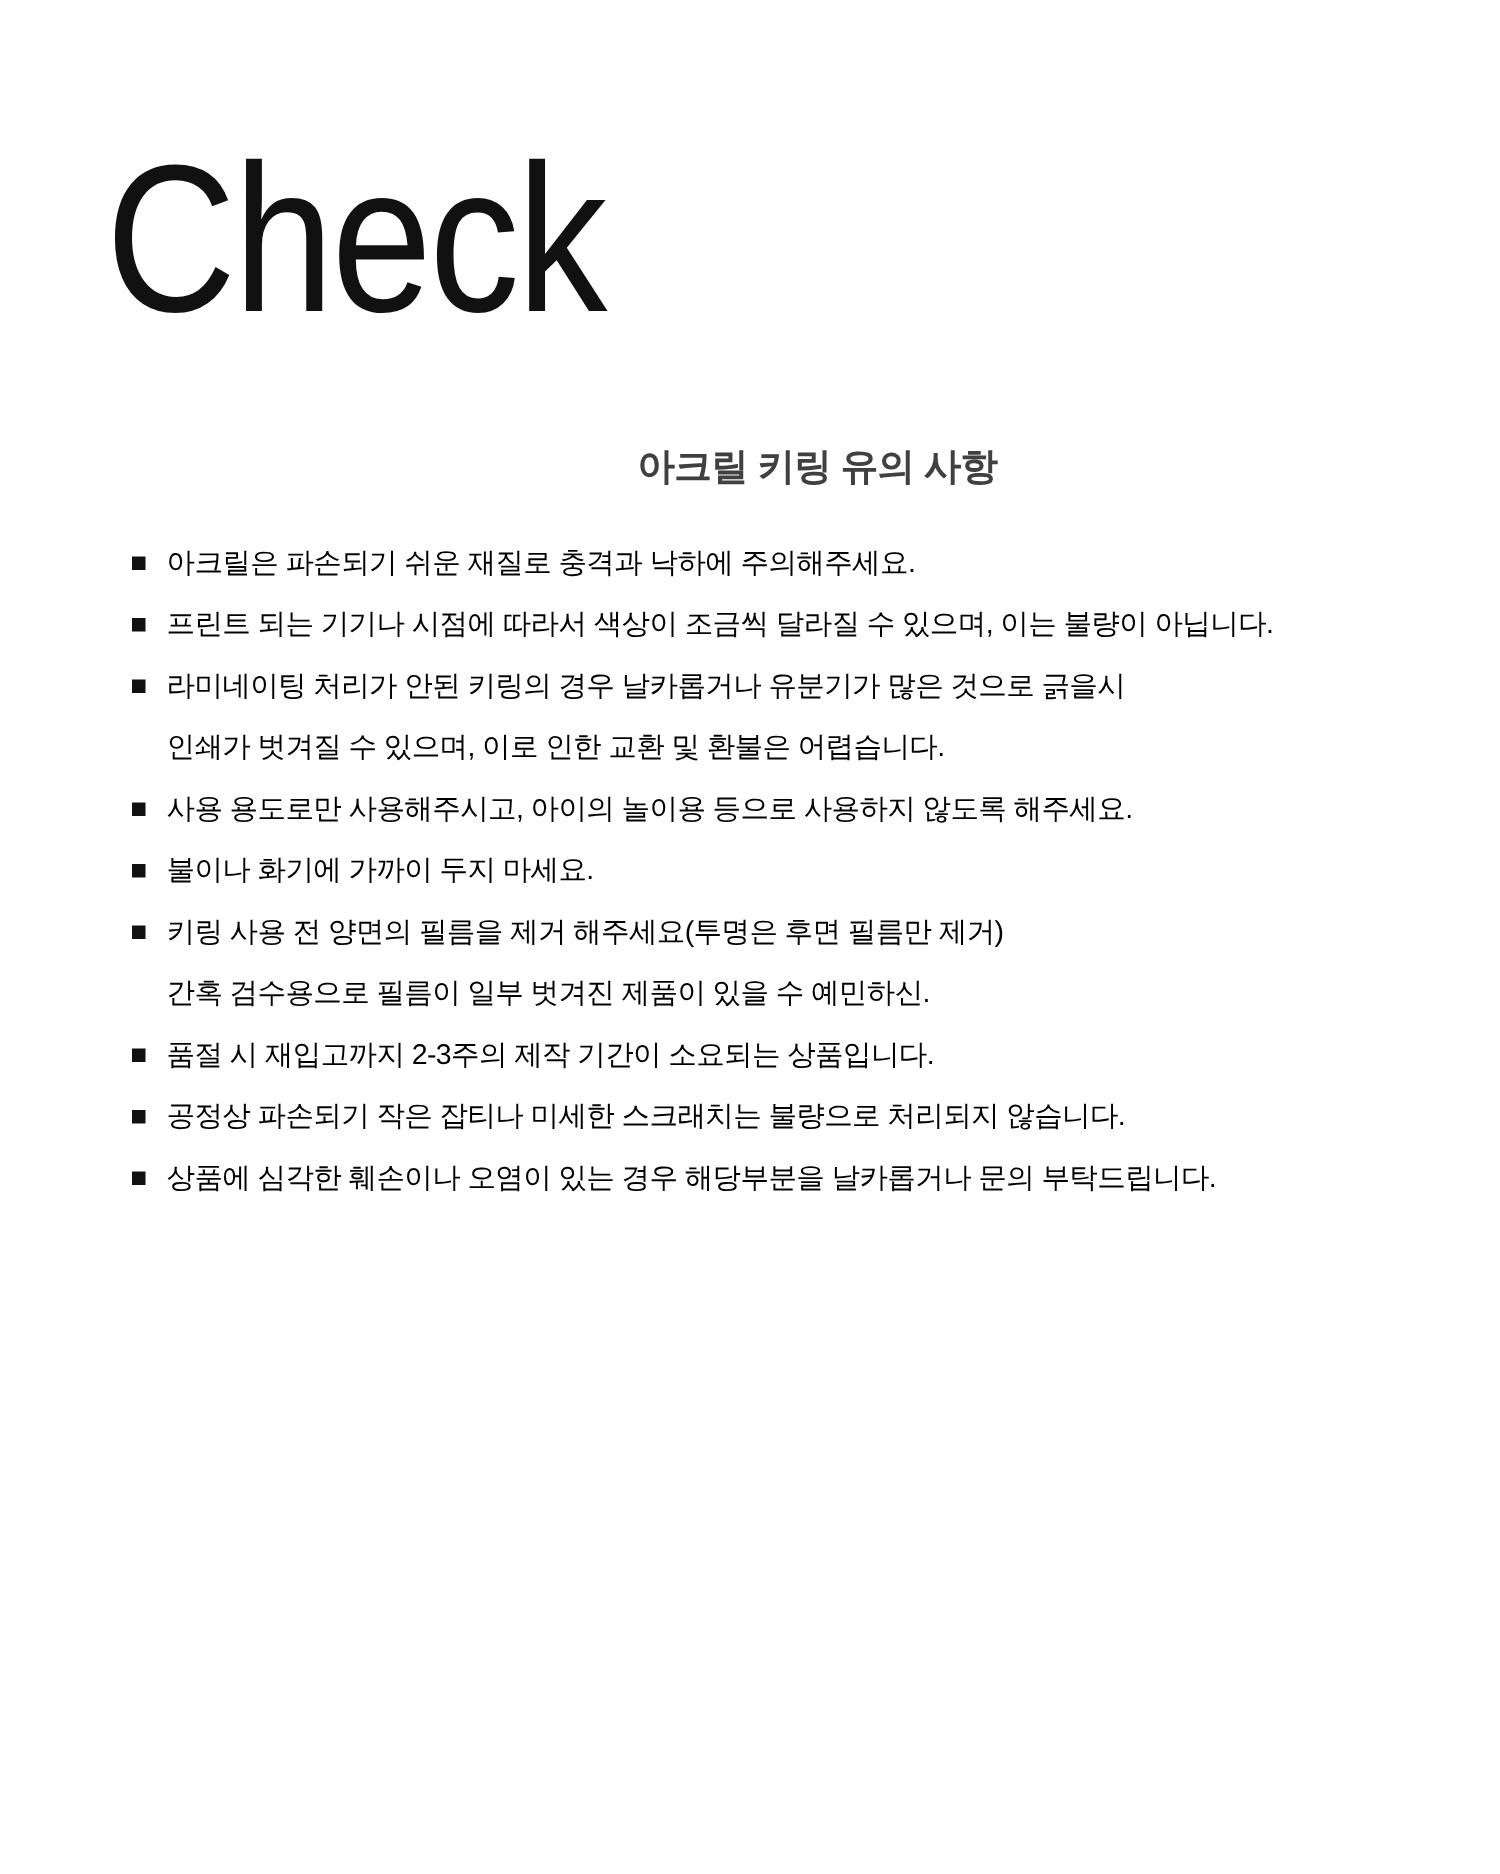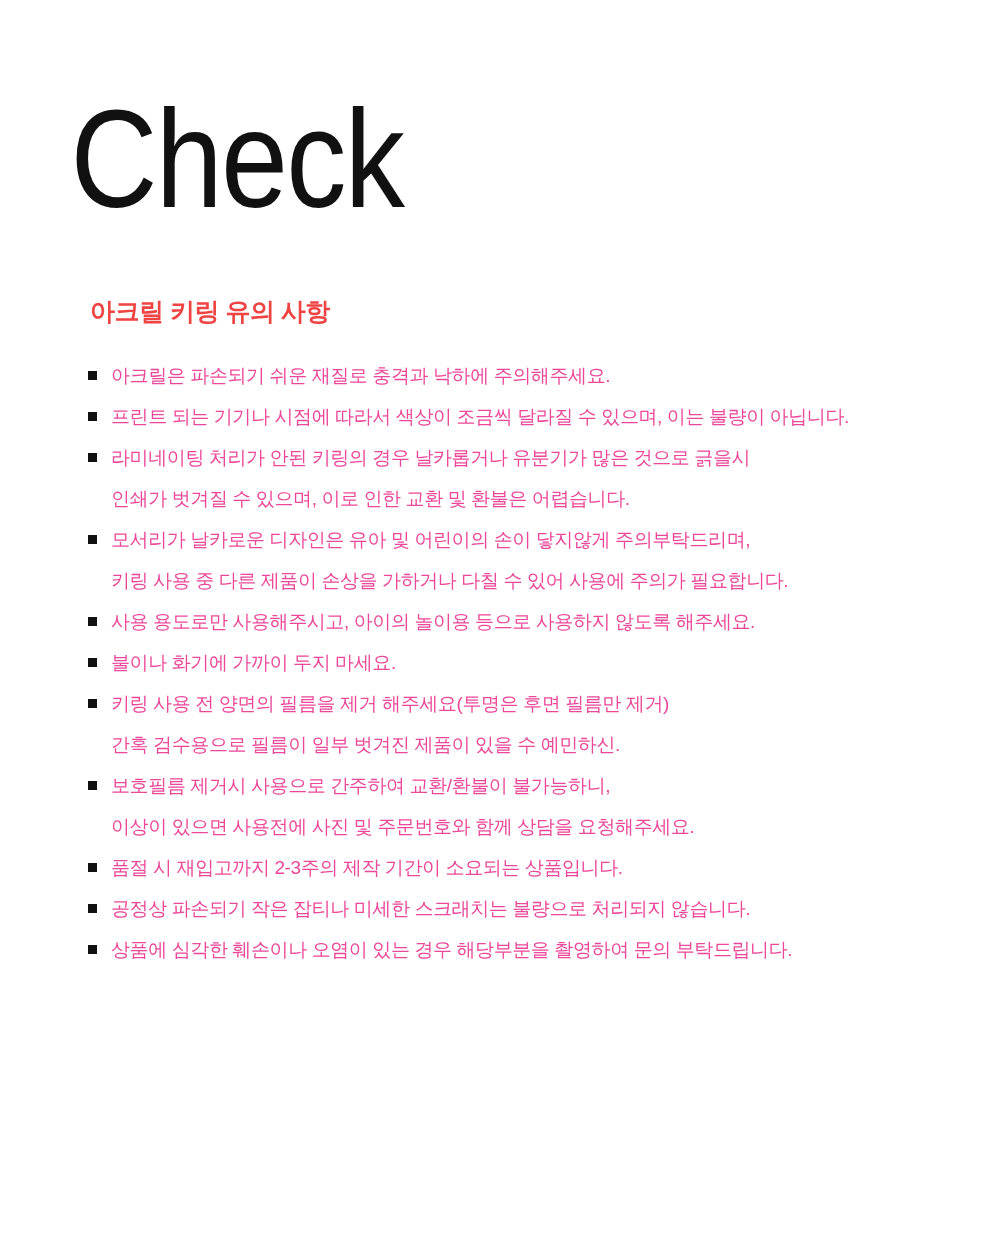--- a/index.html
+++ b/index.html
@@ -28,21 +28,22 @@
     transform-origin: left top;
     white-space: nowrap;
   }
   .section-title {
     margin: 0;
     padding: 62px 0 0 90px;
     font-size: 25px;
     font-weight: 700;
     line-height: 34px;
     letter-spacing: -0.5px;
-    color: #ef4444;
+    color: #404040;
+    text-align: center;
   }
   .notice-list {
     margin-top: 27px;
     padding-left: 88px;
     padding-right: 60px;
   }
   .notice-item {
     display: flex;
     align-items: flex-start;
   }
@@ -55,21 +56,21 @@
     margin-right: 14px;
   }
   .lines {
     flex: 1 1 auto;
     min-width: 0;
   }
   .line {
     font-size: 19px;
     line-height: 41px;
     letter-spacing: -0.4px;
-    color: #ec4899;
+    color: #000000;
     white-space: nowrap;
   }
 </style>
 </head>
 <body>
 
 <div class="page">
 
   <h1 class="check-title">Check</h1>
 
@@ -92,27 +93,20 @@
     </div>
 
     <div class="notice-item">
       <span class="bullet"></span>
       <div class="lines">
         <div class="line">라미네이팅 처리가 안된 키링의 경우 날카롭거나 유분기가 많은 것으로 긁을시</div>
         <div class="line">인쇄가 벗겨질 수 있으며, 이로 인한 교환 및 환불은 어렵습니다.</div>
       </div>
     </div>
 
-    <div class="notice-item">
-      <span class="bullet"></span>
-      <div class="lines">
-        <div class="line">모서리가 날카로운 디자인은 유아 및 어린이의 손이 닿지않게 주의부탁드리며,</div>
-        <div class="line">키링 사용 중 다른 제품이 손상을 가하거나 다칠 수 있어 사용에 주의가 필요합니다.</div>
-      </div>
-    </div>
 
     <div class="notice-item">
       <span class="bullet"></span>
       <div class="lines">
         <div class="line">사용 용도로만 사용해주시고, 아이의 놀이용 등으로 사용하지 않도록 해주세요.</div>
       </div>
     </div>
 
     <div class="notice-item">
       <span class="bullet"></span>
@@ -122,44 +116,37 @@
     </div>
 
     <div class="notice-item">
       <span class="bullet"></span>
       <div class="lines">
         <div class="line">키링 사용 전 양면의 필름을 제거  해주세요(투명은 후면 필름만 제거)</div>
         <div class="line">간혹 검수용으로 필름이 일부 벗겨진 제품이 있을 수 예민하신.</div>
       </div>
     </div>
 
-    <div class="notice-item">
-      <span class="bullet"></span>
-      <div class="lines">
-        <div class="line">보호필름 제거시 사용으로 간주하여 교환/환불이 불가능하니,</div>
-        <div class="line">이상이 있으면 사용전에 사진 및 주문번호와 함께 상담을 요청해주세요.</div>
-      </div>
-    </div>
 
 
     <div class="notice-item">
       <span class="bullet"></span>
       <div class="lines">
         <div class="line">품절 시 재입고까지 2-3주의 제작 기간이 소요되는 상품입니다.</div>
       </div>
     </div>
 
     <div class="notice-item">
       <span class="bullet"></span>
       <div class="lines">
         <div class="line">공정상 파손되기 작은 잡티나 미세한 스크래치는 불량으로 처리되지 않습니다.</div>
       </div>
     </div>
 
     <div class="notice-item">
       <span class="bullet"></span>
       <div class="lines">
-        <div class="line">상품에 심각한 훼손이나 오염이 있는 경우 해당부분을 촬영하여 문의 부탁드립니다.</div>
+        <div class="line">상품에 심각한 훼손이나 오염이 있는 경우 해당부분을 날카롭거나 문의 부탁드립니다.</div>
       </div>
     </div>
 
   </div>
 </div>
 
 </body></html>

